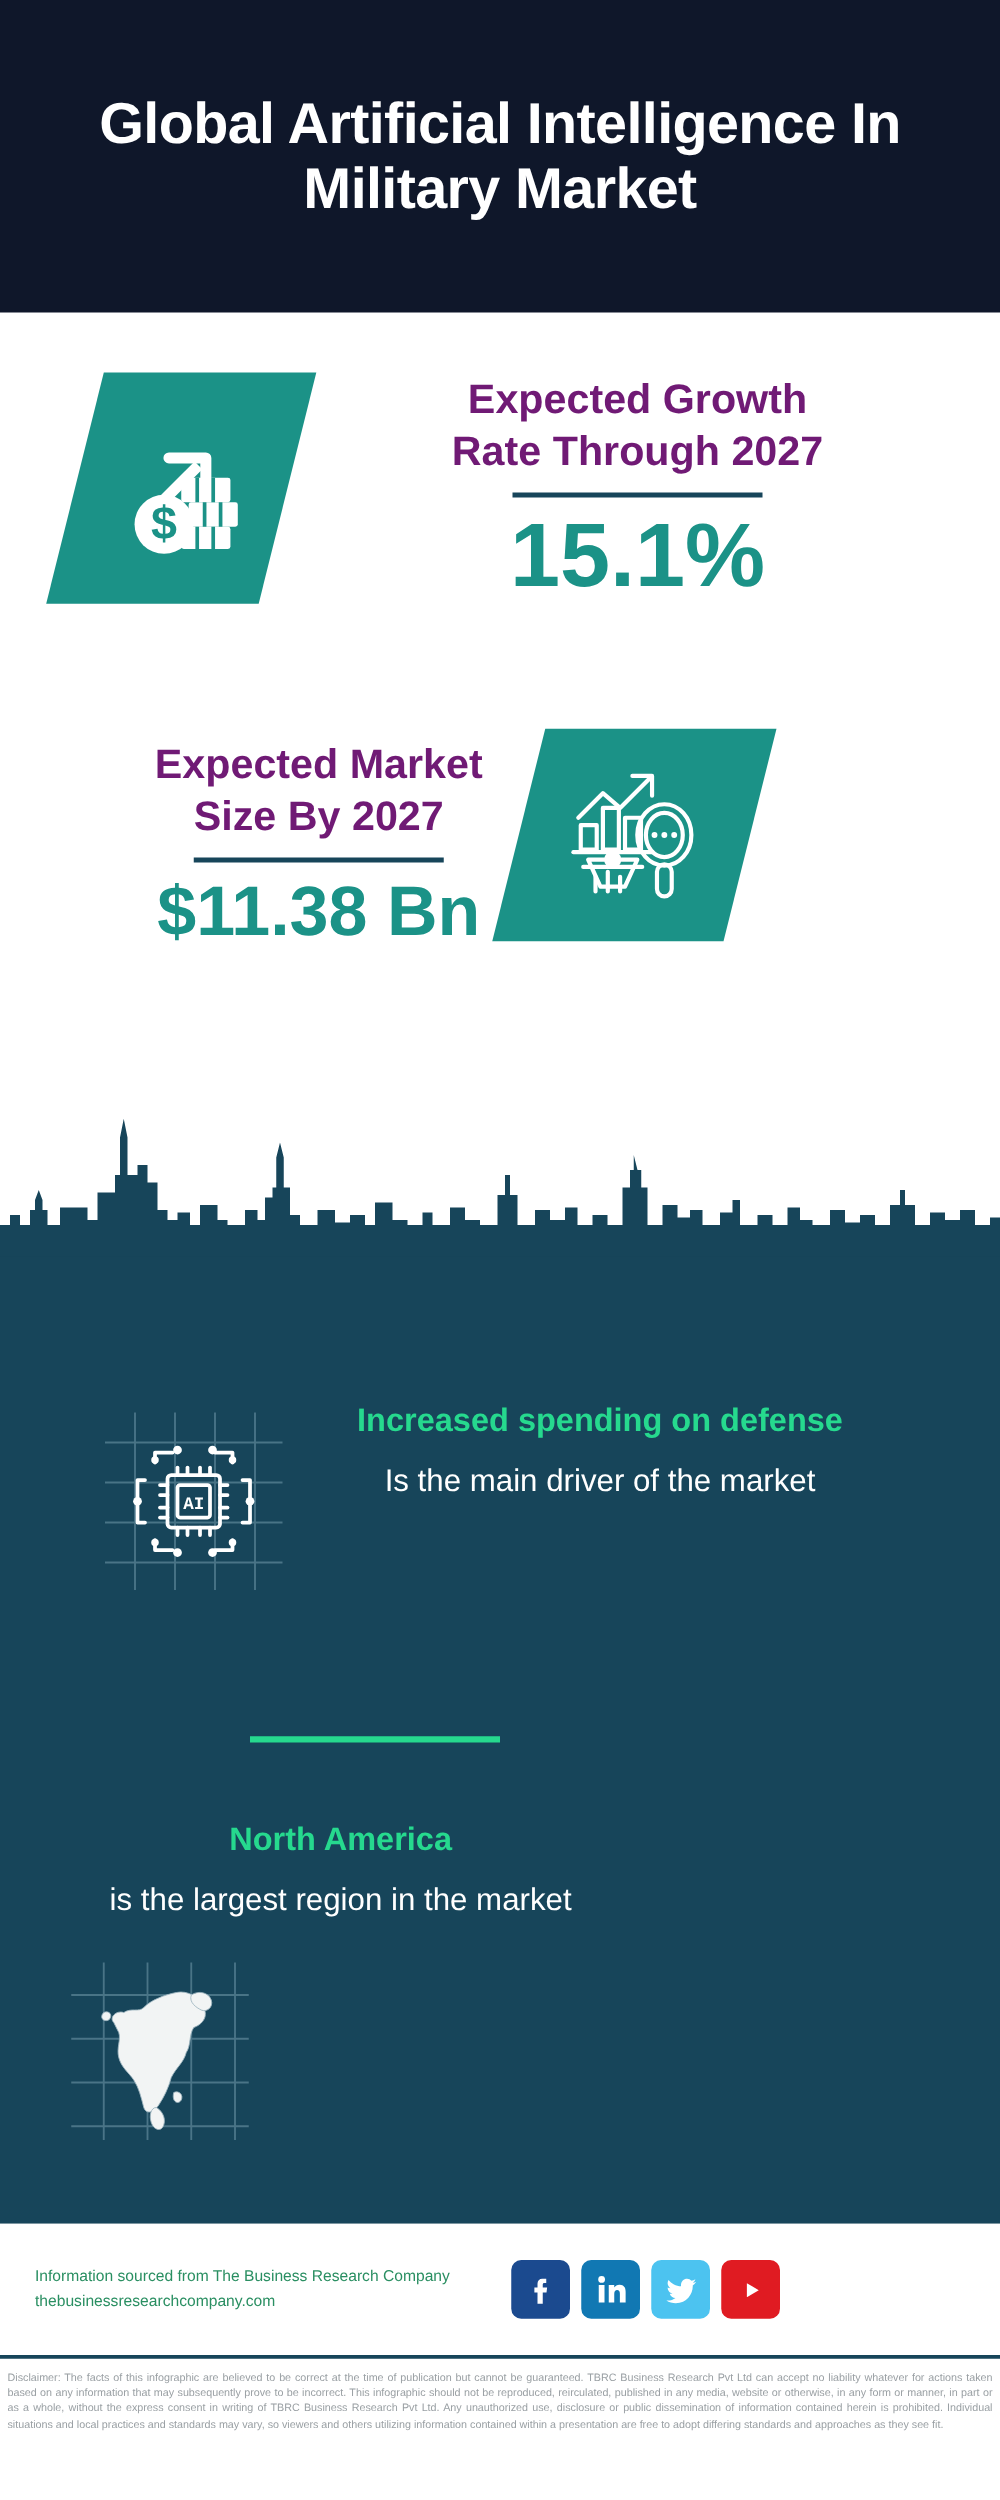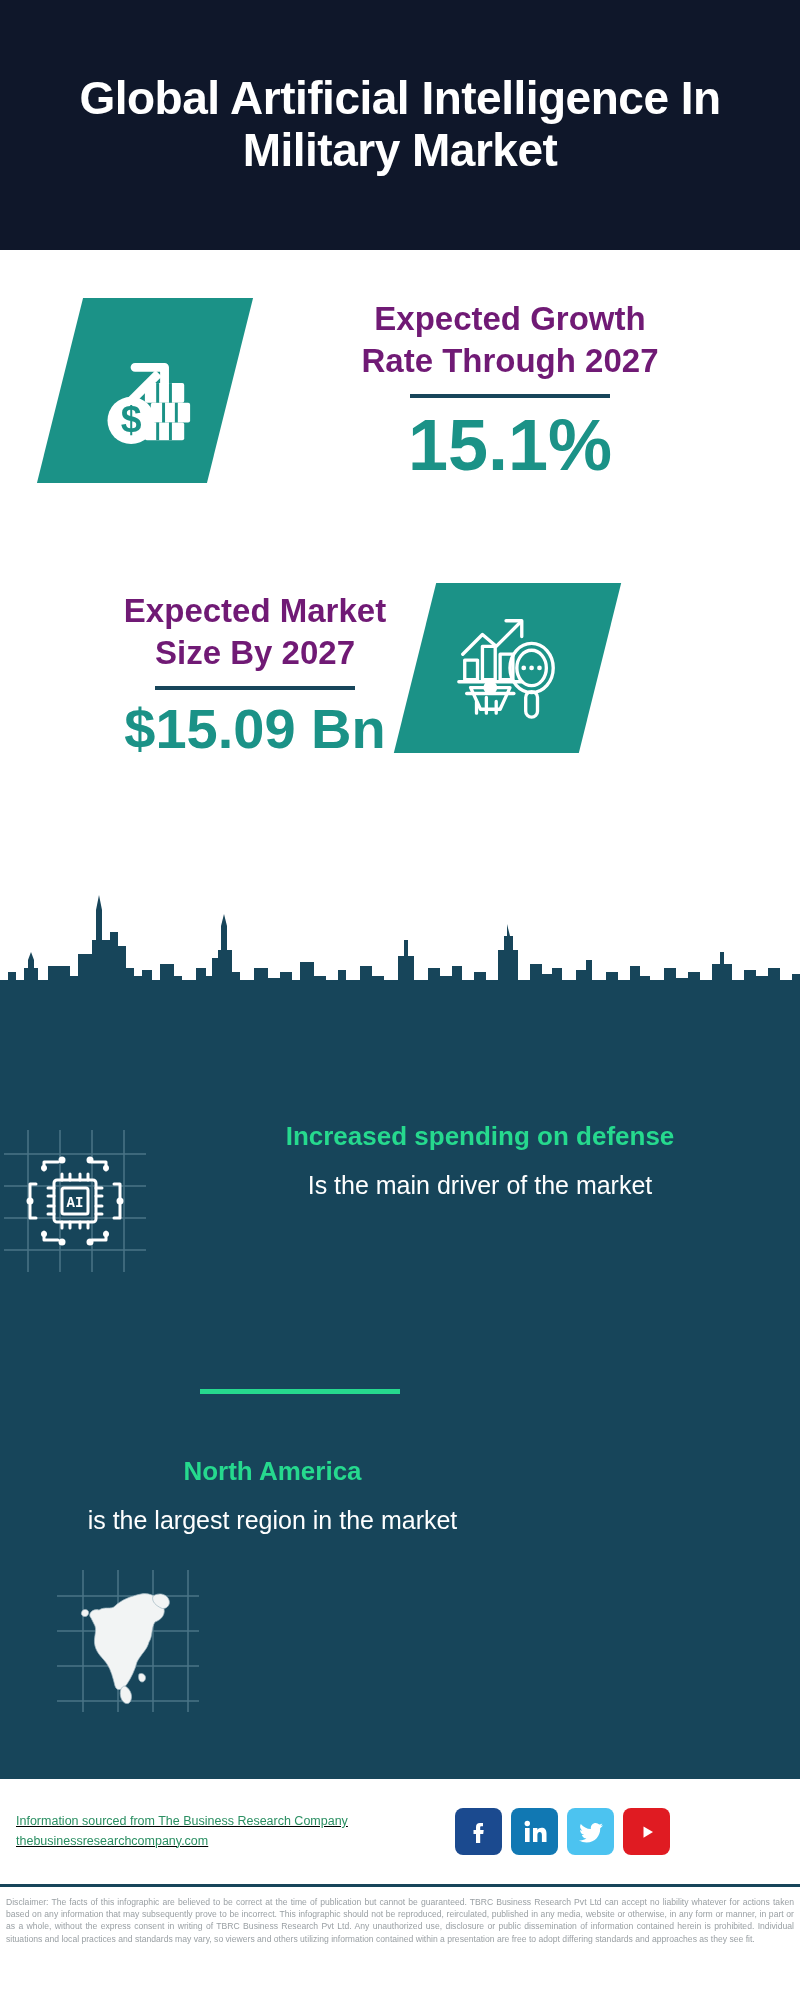--- a/index.html
+++ b/index.html
@@ -70,21 +70,21 @@
   .skyline {
     position:absolute; left:0; top:-120px; width:800px; height:125px;
     display:block;
   }
 
   .drivers {
     position:absolute; left:0; top:120px; width:800px;
     display:flex; align-items:flex-start;
   }
   .driver-icon-wrap {
-    width:230px; display:flex; justify-content:flex-start; padding-top:6px;
+    width:230px; display:flex; justify-content:flex-end; padding-top:6px;
   }
   .driver-text { width:500px; text-align:center; }
   .hl-green {
     color:#26d98e; font-size:26px; font-weight:bold; line-height:1.24;
   }
   .sub-white {
     color:#ffffff; font-size:25px; line-height:1.28; margin-top:17px;
   }
 
   .rule-green {
@@ -98,21 +98,21 @@
   }
   .region-text { width:525px; text-align:center; padding-left:20px; }
   .region-icon-wrap { width:255px; display:flex; justify-content:center; padding-top:30px; }
 
   
   .footer {
     position:absolute; left:0; top:1779px; width:800px; height:105px;
     background:#ffffff;
     display:flex; align-items:center;
   }
-  .footer-src { padding-left:16px; width:455px;text-decoration:underline; }
+  .footer-src { padding-left:28px; width:409px; }
   .footer-line { color:#2a8f62; font-size:12.5px; line-height:1.55; }
   .socials { display:flex; gap:9px; align-items:center; }
   .sicon {
     width:47px; height:47px; border-radius:8px;
     display:flex; align-items:center; justify-content:center;
   }
   .fb { background:#1b4a8f; }
   .li { background:#1178b3; }
   .tw { background:#4cc3f0; }
   .yt { background:#e01b22; }
@@ -165,21 +165,21 @@
       <div class="rule-dark"></div>
       <div class="stat-value">15.1%</div>
     </div>
   </div>
 
   <div class="stat2">
     <div class="stat2-text">
       <div class="stat-label">Expected Market</div>
       <div class="stat-label">Size By 2027</div>
       <div class="rule-dark2"></div>
-      <div class="stat2-value">$15.09 Bn</div>
+      <div class="stat2-value">$11.38 Bn</div>
     </div>
     <div class="para-badge badge2">
       <span class="ico">
         <svg width="118" height="118" viewBox="0 0 120 120" aria-hidden="true">
           <g stroke="#ffffff" stroke-width="3.4" fill="none" stroke-linecap="round" stroke-linejoin="round">
             <path d="M14 48 L34 28 L48 40 L72 16"></path>
             <path d="M58 14 L74 14 L74 30"></path>
             <rect x="16" y="54" width="13" height="20"></rect>
             <rect x="34" y="40" width="13" height="34"></rect>
             <rect x="52" y="48" width="13" height="26"></rect>

